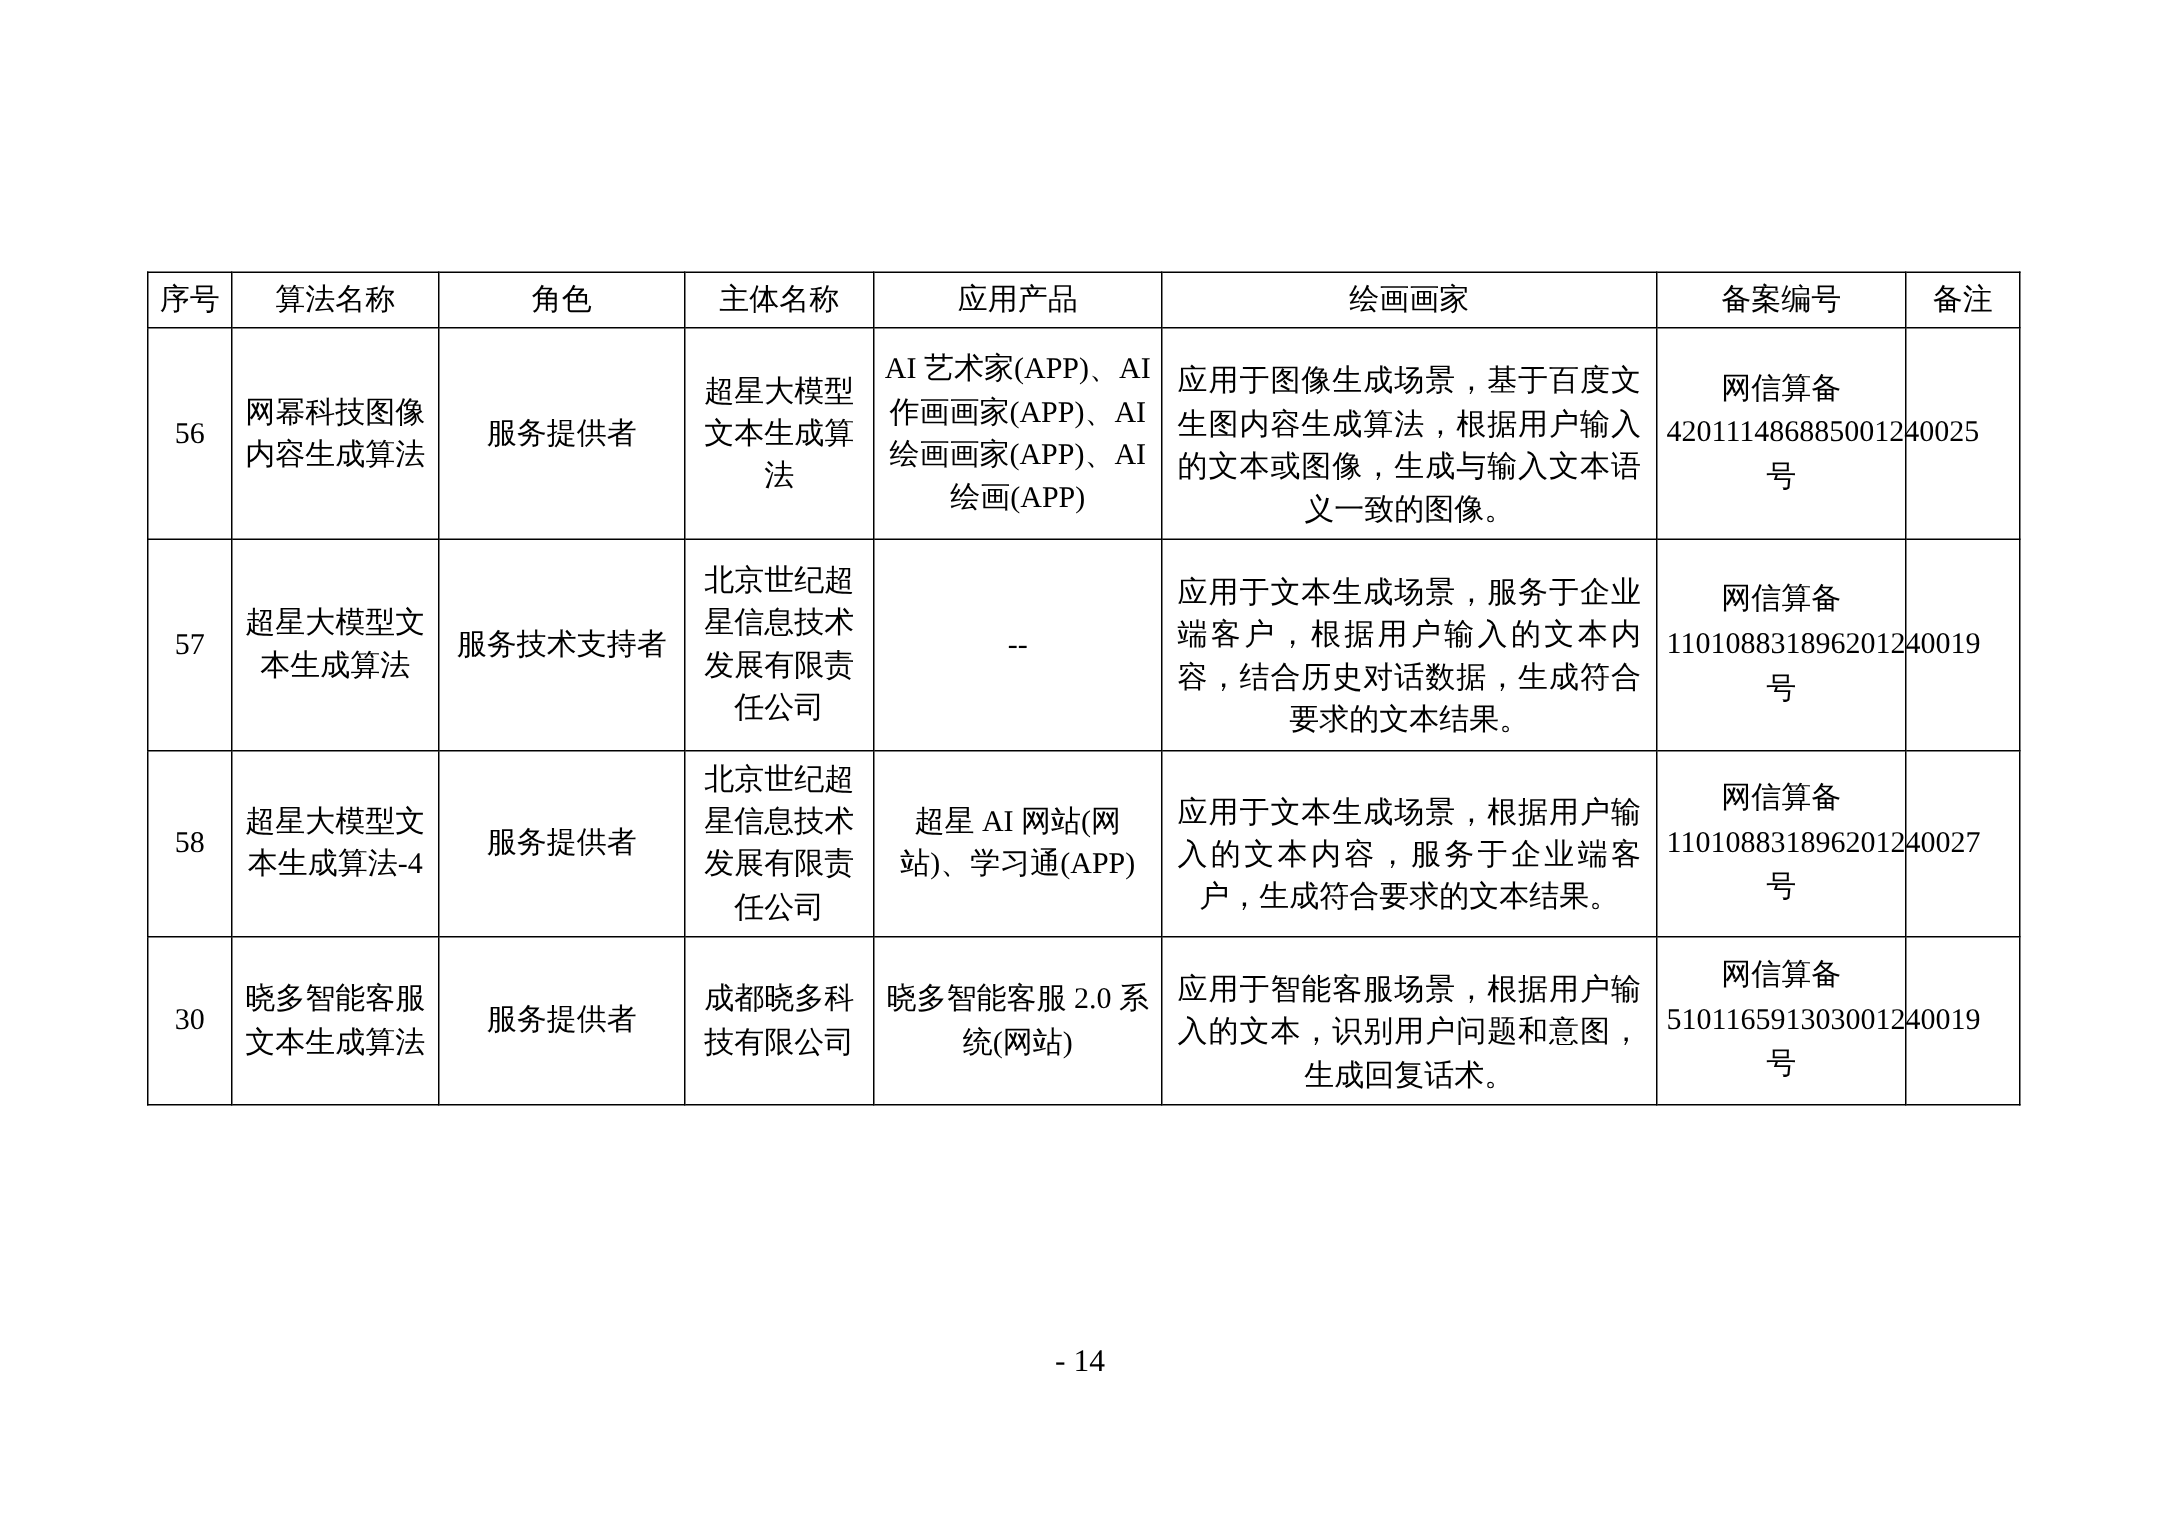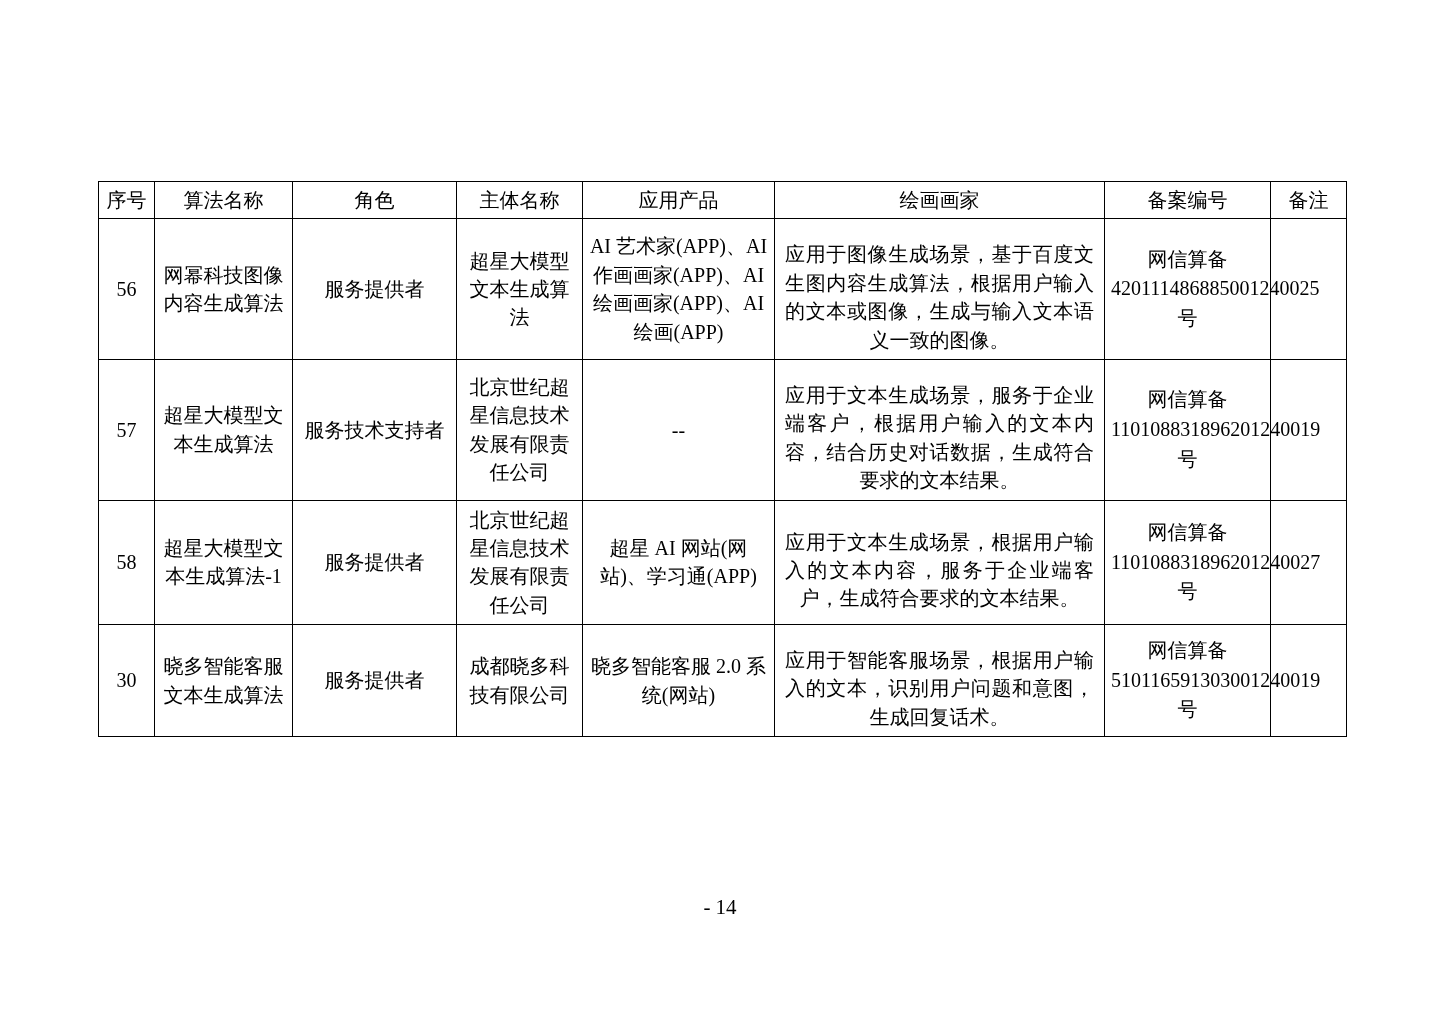--- a/index.html
+++ b/index.html
@@ -129,21 +129,21 @@
         <td class="subject">北京世纪超星信息技术发展有限责任公司</td>
         <td class="product">--</td>
         <td class="purpose">
             <span class="ptext">应用于文本生成场景，服务于企业端客户，根据用户输入的文本内容，结合历史对话数据，生成符合要求的文本结果。</span>
           </td>
         <td class="record">网信算备110108831896201240019 号</td>
         <td></td>
       </tr>
       <tr>
         <td>58</td>
-        <td class="name">超星大模型文本生成算法-1</td>
+        <td class="name">超星大模型文本生成算法-4</td>
         <td class="role">服务提供者</td>
         <td class="subject">北京世纪超星信息技术发展有限责任公司</td>
         <td class="product">超星 AI 网站(网站)、学习通(APP)</td>
         <td class="purpose">
             <span class="ptext">应用于文本生成场景，根据用户输入的文本内容，服务于企业端客户，生成符合要求的文本结果。</span>
           </td>
         <td class="record">网信算备110108831896201240027 号</td>
         <td></td>
       </tr>
       <tr>

